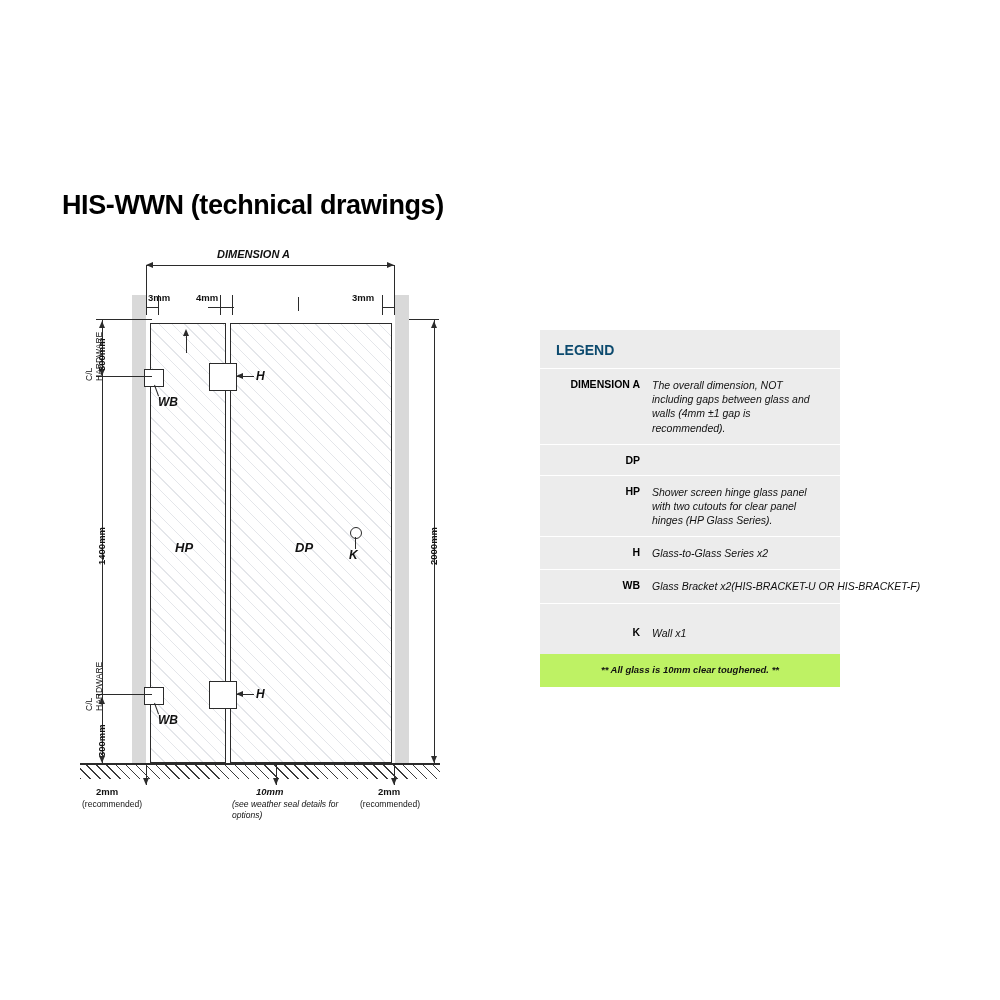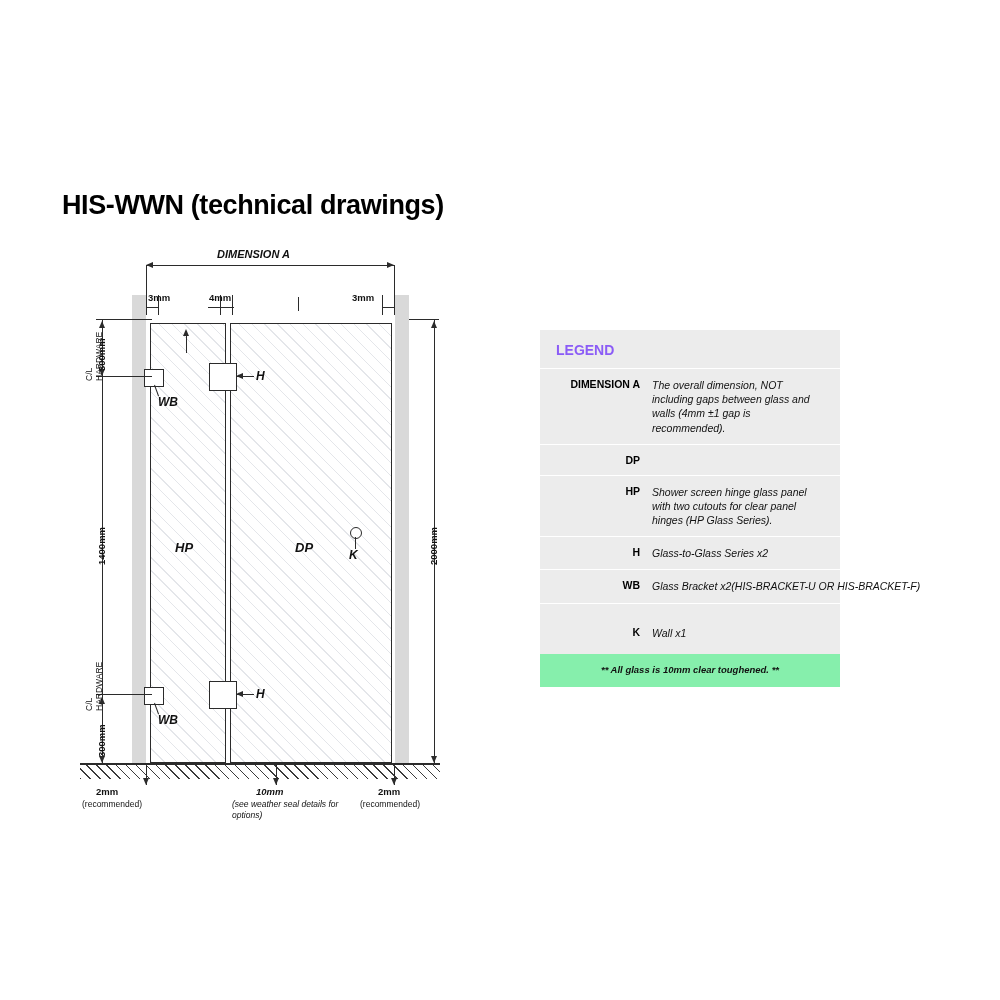--- a/index.html
+++ b/index.html
@@ -80,31 +80,31 @@
   .ar-r{border-top:3.5px solid transparent;border-bottom:3.5px solid transparent;border-left:7px solid #2b2b2b;}
   .ar-u{border-left:3.5px solid transparent;border-right:3.5px solid transparent;border-bottom:7px solid #2b2b2b;}
   .ar-d{border-left:3.5px solid transparent;border-right:3.5px solid transparent;border-top:7px solid #2b2b2b;}
 
   
   .legend{
     position:absolute;left:540px;top:330px;width:300px;
     background:#ececec;
   }
   .legend-title{
-    font-size:14px;font-weight:bold;padding:12px 26px 10px 16px;color:#8b5cf6;
+    font-size:14px;font-weight:bold;padding:12px 26px 10px 16px;color:#0c4a6e;
   }
   .lg-row{display:flex;border-top:1px solid #ffffff;padding:9px 10px 9px 0;}
   .lg-key{
     width:100px;min-width:100px;text-align:right;padding-right:12px;
     font-size:10.5px;font-weight:bold;color:#000;
   }
   .lg-val{font-size:10.5px;line-height:1.35;color:#111;padding-right:8px;font-style:italic;}
   .lg-note{
     font-size:9.5px;font-style:italic;font-weight:bold;text-align:center;
-    padding:10px 6px 12px 6px;background:#86efac;color:#111;
+    padding:10px 6px 12px 6px;background:#bef264;color:#111;
   }
 </style>
 </head>
 <body>
 
 <div class="page">
 
   <div class="title">HIS-WWN (technical drawings)</div>
 
   <div class="drawing">
@@ -124,21 +124,21 @@
     <div class="ln h1" style="left:322px;top:62px;width:12px;"></div>
     <div class="ln v1" style="left:86px;top:50px;height:20px;"></div>
     <div class="ln v1" style="left:98px;top:50px;height:20px;"></div>
     <div class="ln v1" style="left:160px;top:50px;height:20px;"></div>
     <div class="ln v1" style="left:172px;top:50px;height:20px;"></div>
     <div class="ln v1" style="left:322px;top:50px;height:20px;"></div>
     <div class="ln v1" style="left:334px;top:50px;height:20px;"></div>
     <div class="ln v1" style="left:238px;top:52px;height:14px;"></div>
 
     <div class="lbl small lbl-b" style="left:88px;top:47px;">3mm</div>
-    <div class="lbl small lbl-b" style="left:149px;top:47px;">4mm</div>
+    <div class="lbl small lbl-b" style="left:136px;top:47px;">4mm</div>
     <div class="lbl small lbl-b" style="left:292px;top:47px;">3mm</div>
 
     <div class="glass glass-hp"></div>
     <div class="glass glass-dp"></div>
 
     <div class="lbl lbl-bi" style="left:115px;top:295px;font-size:13px;">HP</div>
     <div class="lbl lbl-bi" style="left:235px;top:295px;font-size:13px;">DP</div>
 
     <div class="hw hinge hinge-top"></div>
     <div class="hw hinge hinge-bot"></div>

